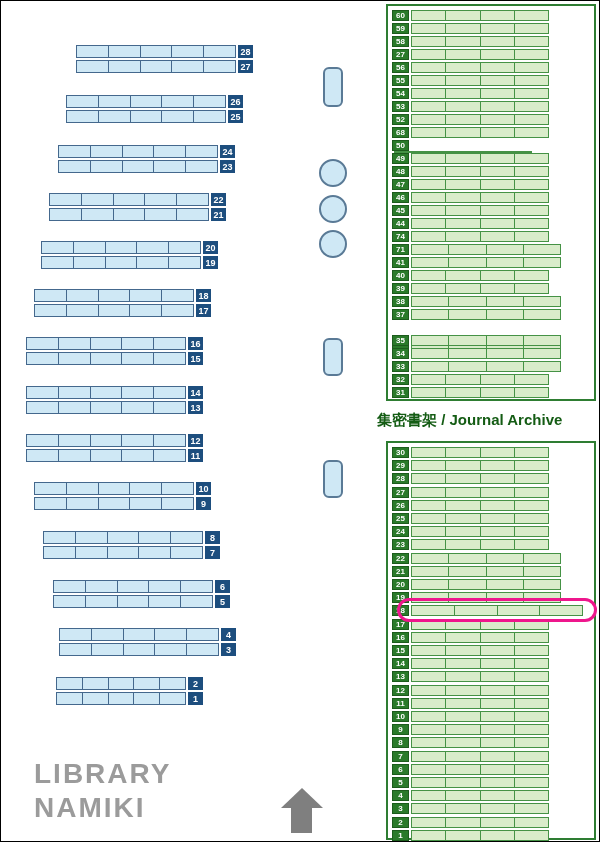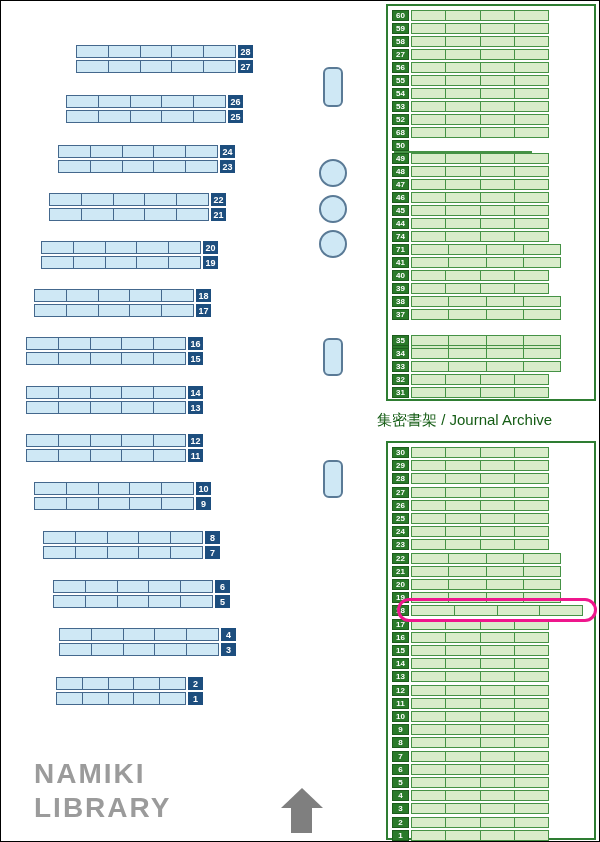--- a/index.html
+++ b/index.html
@@ -56,21 +56,21 @@
   .g-cell { flex:1 1 auto; border-right:1px solid #459245; }
   .g-cell:last-child { border-right:none; }
 
   #highlight-ring {
     position:absolute; left:396px; top:597px; width:200px; height:24px;
     border:3px solid #ee168c; border-radius:12px; z-index:5;
   }
 
   #archive-label {
     position:absolute; left:376px; top:410px; width:222px;
-    font-size:15px; font-weight:normal; color:#145c14; white-space:nowrap;
+    font-size:15px; font-weight:bold; color:#145c14; white-space:nowrap;
   }
 
   #entrance-label {
     position:absolute; left:240px; top:763px;
     font-size:18px; font-weight:bold; letter-spacing:0.5px; color:#1e1e1e;
   }
   .arrow-head {
     position:absolute; left:280px; top:787px; width:0; height:0;
     border-left:21px solid transparent; border-right:21px solid transparent;
     border-bottom:20px solid #7f7f7f;
@@ -898,17 +898,17 @@
         </div>
       </div>
     </div>
 
   <div id="highlight-ring" style="border-color: rgb(238, 22, 140);"></div>
 
   <div class="arrow-head"></div>
   <div class="arrow-stem"></div>
 
   <div id="library-title">
+    <div>LIBRARY</div>
     <div>NAMIKI</div>
-    <div>LIBRARY</div>
   </div>
 
 </div>
 
 </body></html>

